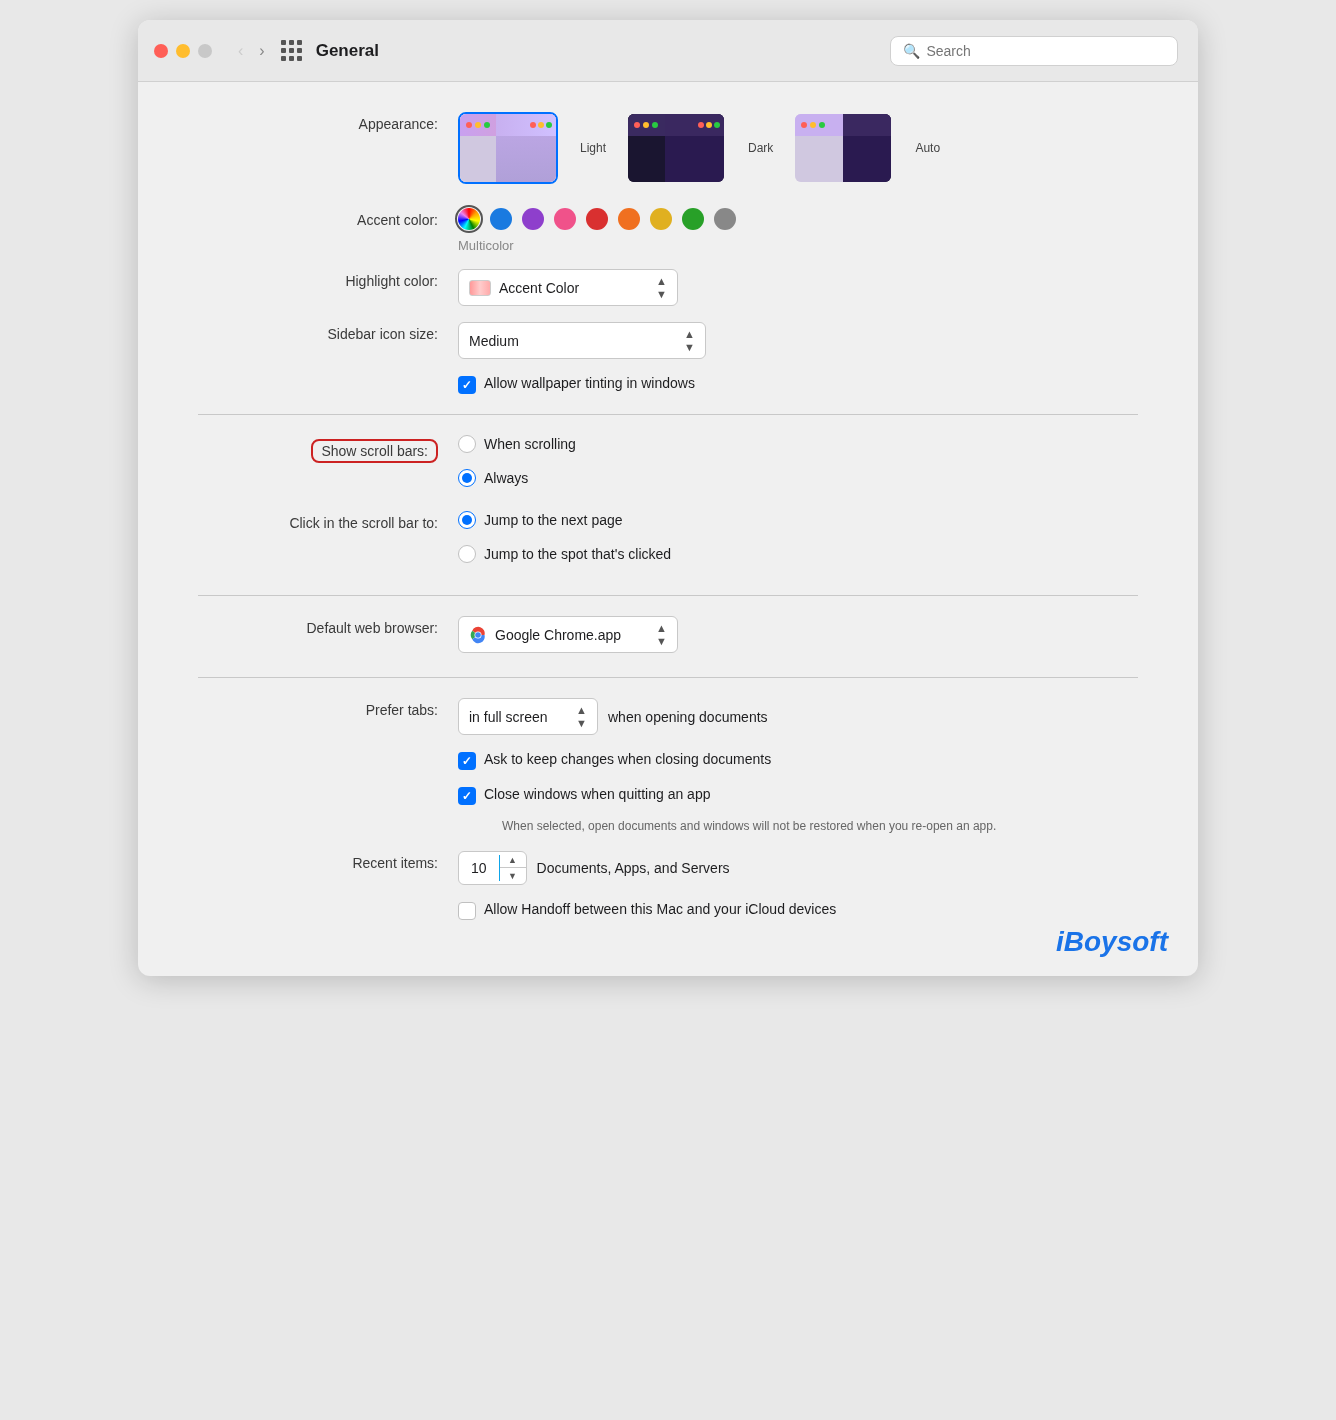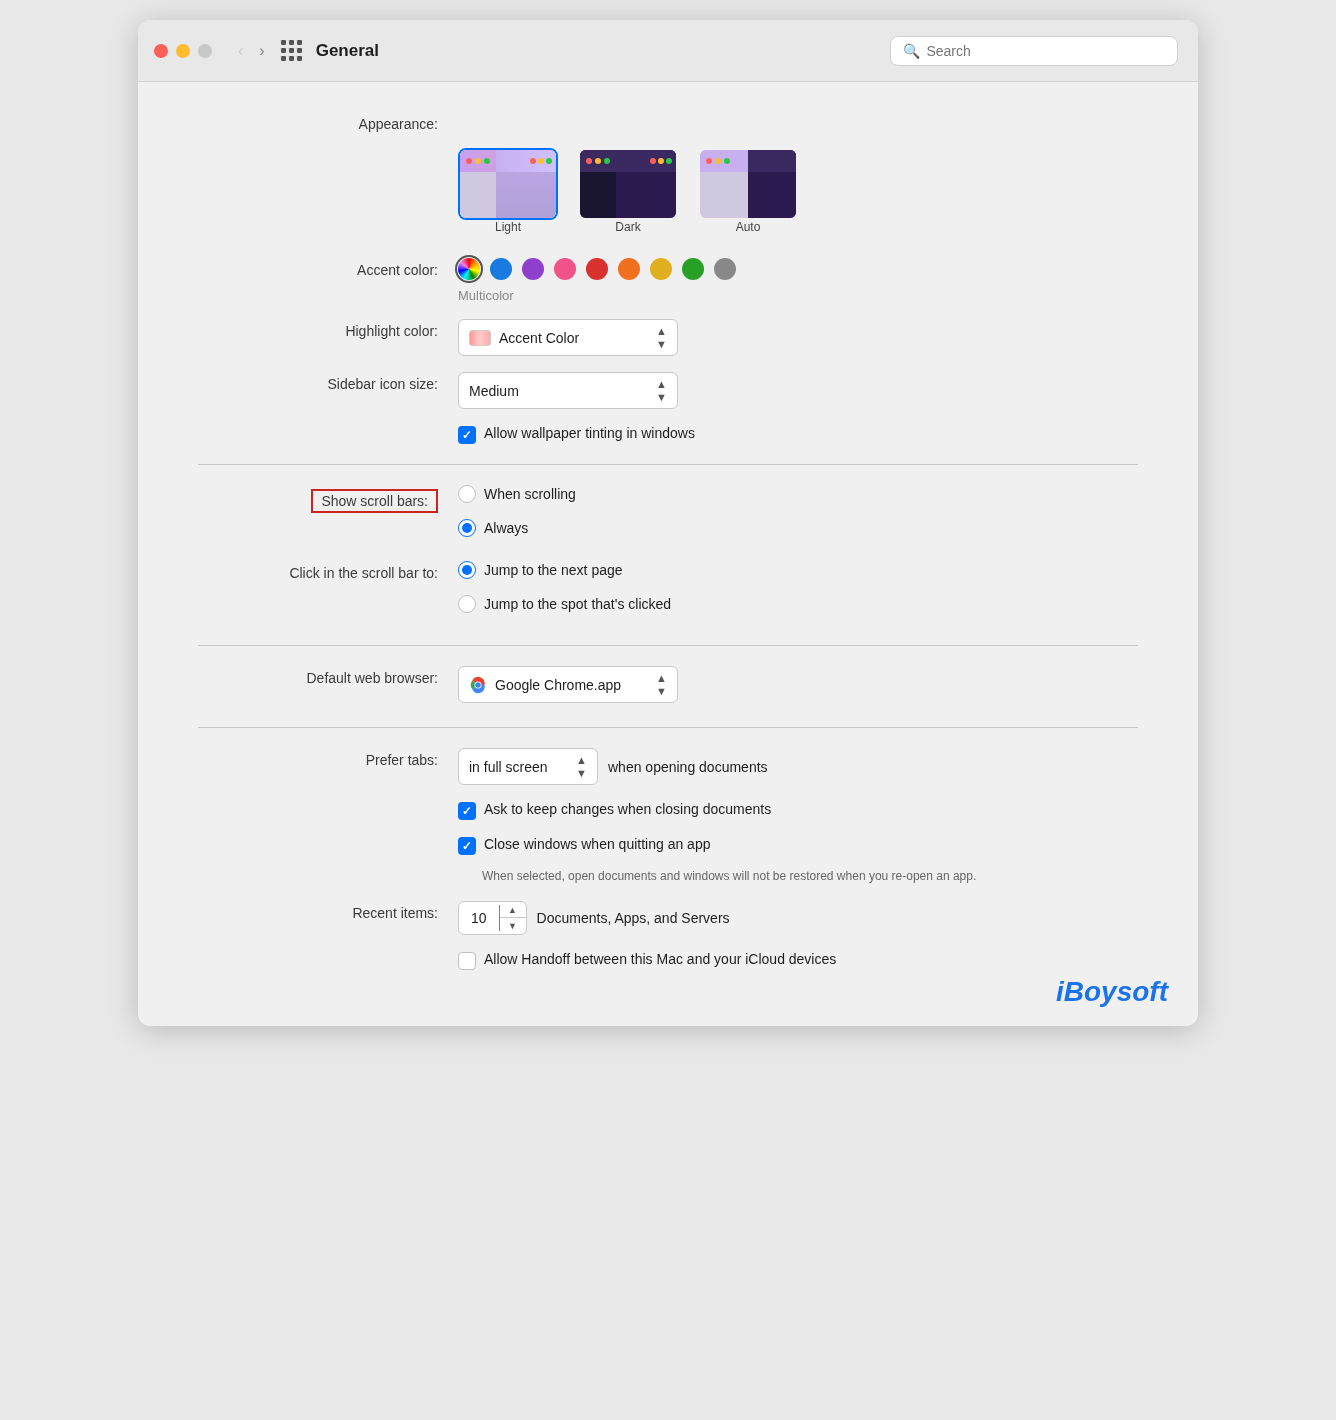--- a/index.html
+++ b/index.html
@@ -141,25 +141,23 @@
     }
 
     
     .appearance-options {
       display: flex;
       gap: 20px;
       align-items: flex-end;
     }
     .appearance-item {
       display: flex;
-      flex-direction: column;
-      align-items: center;
-      gap: 0;
-      cursor: pointer;
-      margin-top: 36px;
+      align-items: center;
+      gap: 22px;
+      cursor: pointer;
     }
     .appearance-thumbnail {
       width: 100px;
       height: 72px;
       border-radius: 8px;
       overflow: hidden;
       border: 2px solid transparent;
     }
     .appearance-thumbnail.selected {
       border-color: #0070ff;
@@ -374,21 +372,21 @@
     .radio-inner {
       width: 10px;
       height: 10px;
       border-radius: 50%;
       background: #0070ff;
     }
 
     
     .highlight-label {
       border: 2px solid #cc2222;
-      border-radius: 0;
+      border-radius: 8px;
       padding: 2px 8px;
       display: inline-block;
     }
 
     
     .stepper-control {
       display: flex;
       align-items: center;
       background: white;
       border: 1px solid #c8c8c8;
@@ -582,21 +580,21 @@
             <span>▲</span>
               <span>▼</span>
           </div>
         </div>
       </div>
     </div>
 
     <div class="setting-row">
       <div class="setting-label">Sidebar icon size:</div>
       <div class="setting-control">
-        <div class="select-control" style="width:220px;">
+        <div class="select-control" style="width:248px;">
           <span>Medium</span>
           <div class="select-arrow">
             <span>▲</span>
               <span>▼</span>
           </div>
         </div>
       </div>
     </div>
 
     <div class="setting-row">
@@ -707,21 +705,21 @@
 
     <div class="setting-row">
       <div class="setting-label"></div>
       <div class="setting-control">
         <div class="checkbox-row">
           <div class="checkbox">
             <span class="checkbox-check">✓</span>
           </div>
           <span>Close windows when quitting an app</span>
         </div>
-        <div class="sub-note" style="margin-left:24px;">When selected, open documents and windows will not be restored when you re-open an app.</div>
+        <div class="sub-note" style="margin-left:44px;">When selected, open documents and windows will not be restored when you re-open an app.</div>
       </div>
     </div>
 
     <div class="setting-row">
       <div class="setting-label">Recent items:</div>
       <div class="setting-control">
         <div class="inline-row">
           <div class="stepper-control">
             <span class="stepper-value">10</span>
             <div class="stepper-arrows">

